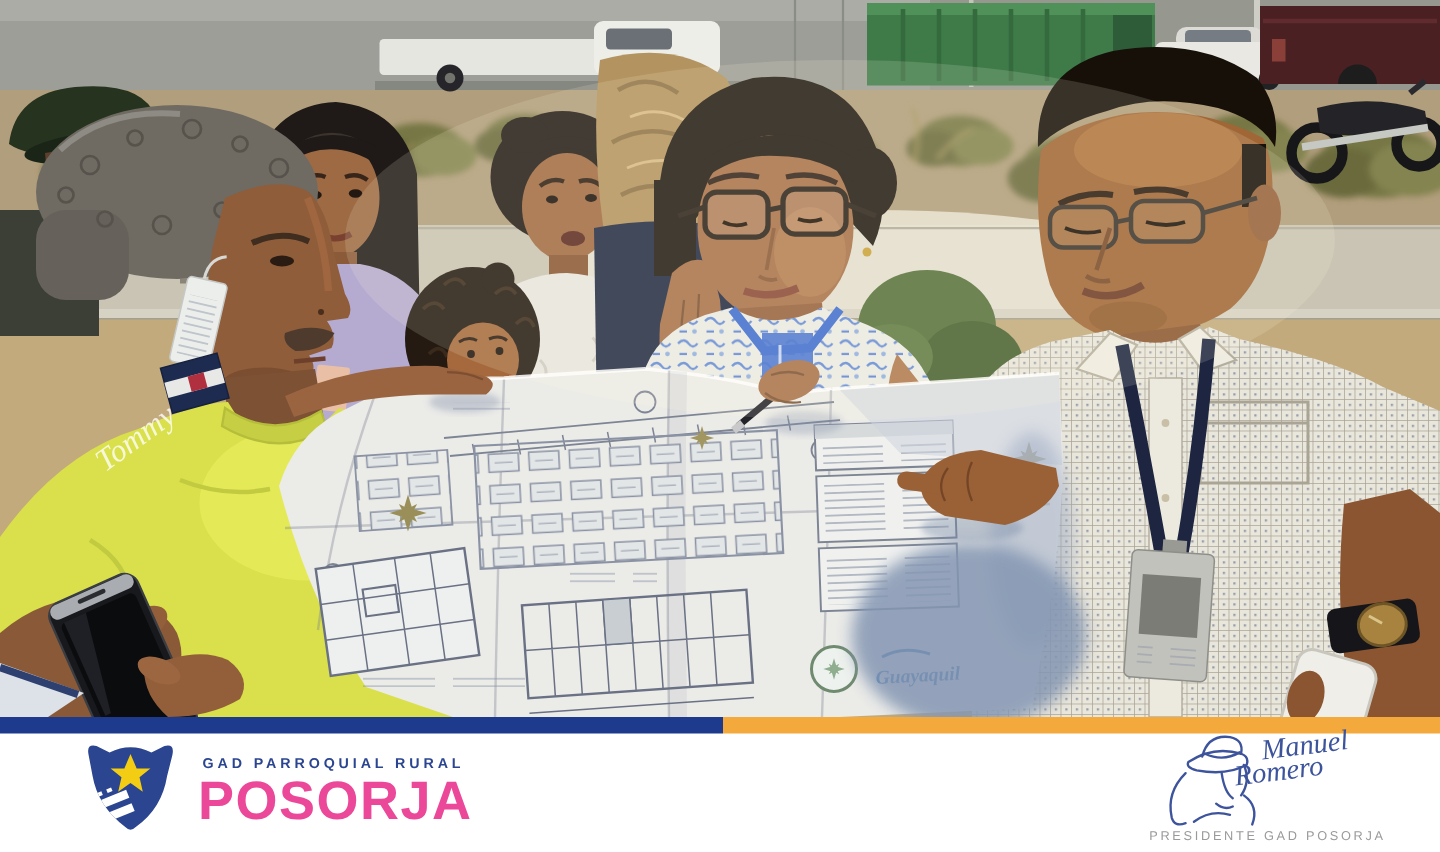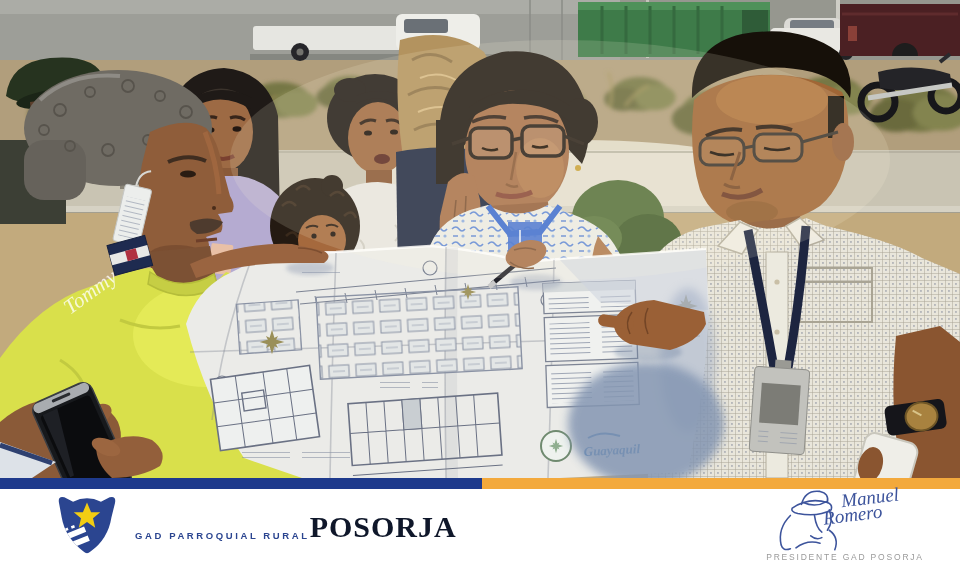--- a/index.html
+++ b/index.html
@@ -6,24 +6,24 @@
   html,body{margin:0;padding:0;background:#6b6b6b;}
   .canvas{position:relative;width:960px;height:568px;overflow:hidden;background:#ffffff;
           font-family:"Liberation Sans",sans-serif;}
   .photo{position:absolute;left:0;top:0;width:960px;height:478px;display:block;}
   
   .footer{position:absolute;left:0;top:478px;width:960px;height:90px;background:#ffffff;}
   .stripe{position:absolute;top:0;left:0;width:960px;height:11px;display:flex;}
   .stripe-blue{width:482px;height:100%;background:#1e3a8c;}
   .stripe-yellow{flex:1;height:100%;background:#f3a93c;}
   .brand{position:absolute;left:52px;top:15px;display:flex;align-items:center;gap:10px;}
-  .brand-text{display:flex;align-items:flex-end;}
+  .brand-text{display:flex;flex-direction:column;}
   .tagline{font-size:9.5px;font-weight:bold;letter-spacing:2.6px;color:#2b4590;margin:2px 0 1px 3px;white-space:nowrap;}
-  .brandname{font-family:Liberation Serif, serif;font-size:30px;font-weight:bold;letter-spacing:1px;
-             color:#0f172a;line-height:1.02;}
+  .brandname{font-family:Liberation Sans, sans-serif;font-size:36px;font-weight:bold;letter-spacing:1px;
+             color:#ec4899;line-height:1.02;}
   .sig{position:absolute;right:0;top:4px;width:230px;height:84px;}
   .sig-sketch{position:absolute;left:42px;top:2px;}
   .sig-name{position:absolute;left:92px;top:8px;color:#3d549c;font-family:"Liberation Serif",serif;
             font-style:italic;transform:rotate(-7deg);line-height:.95;}
   .sig-name .l1{font-size:19px;display:block;margin-left:20px;}
   .sig-name .l2{font-size:19px;display:block;margin-top:-3px;}
   .sig-title{position:absolute;left:0;bottom:4px;width:100%;text-align:center;font-size:8.5px;
              letter-spacing:1.8px;color:#9a9a9a;white-space:nowrap;margin-top:40px;}
 </style>
 </head>

